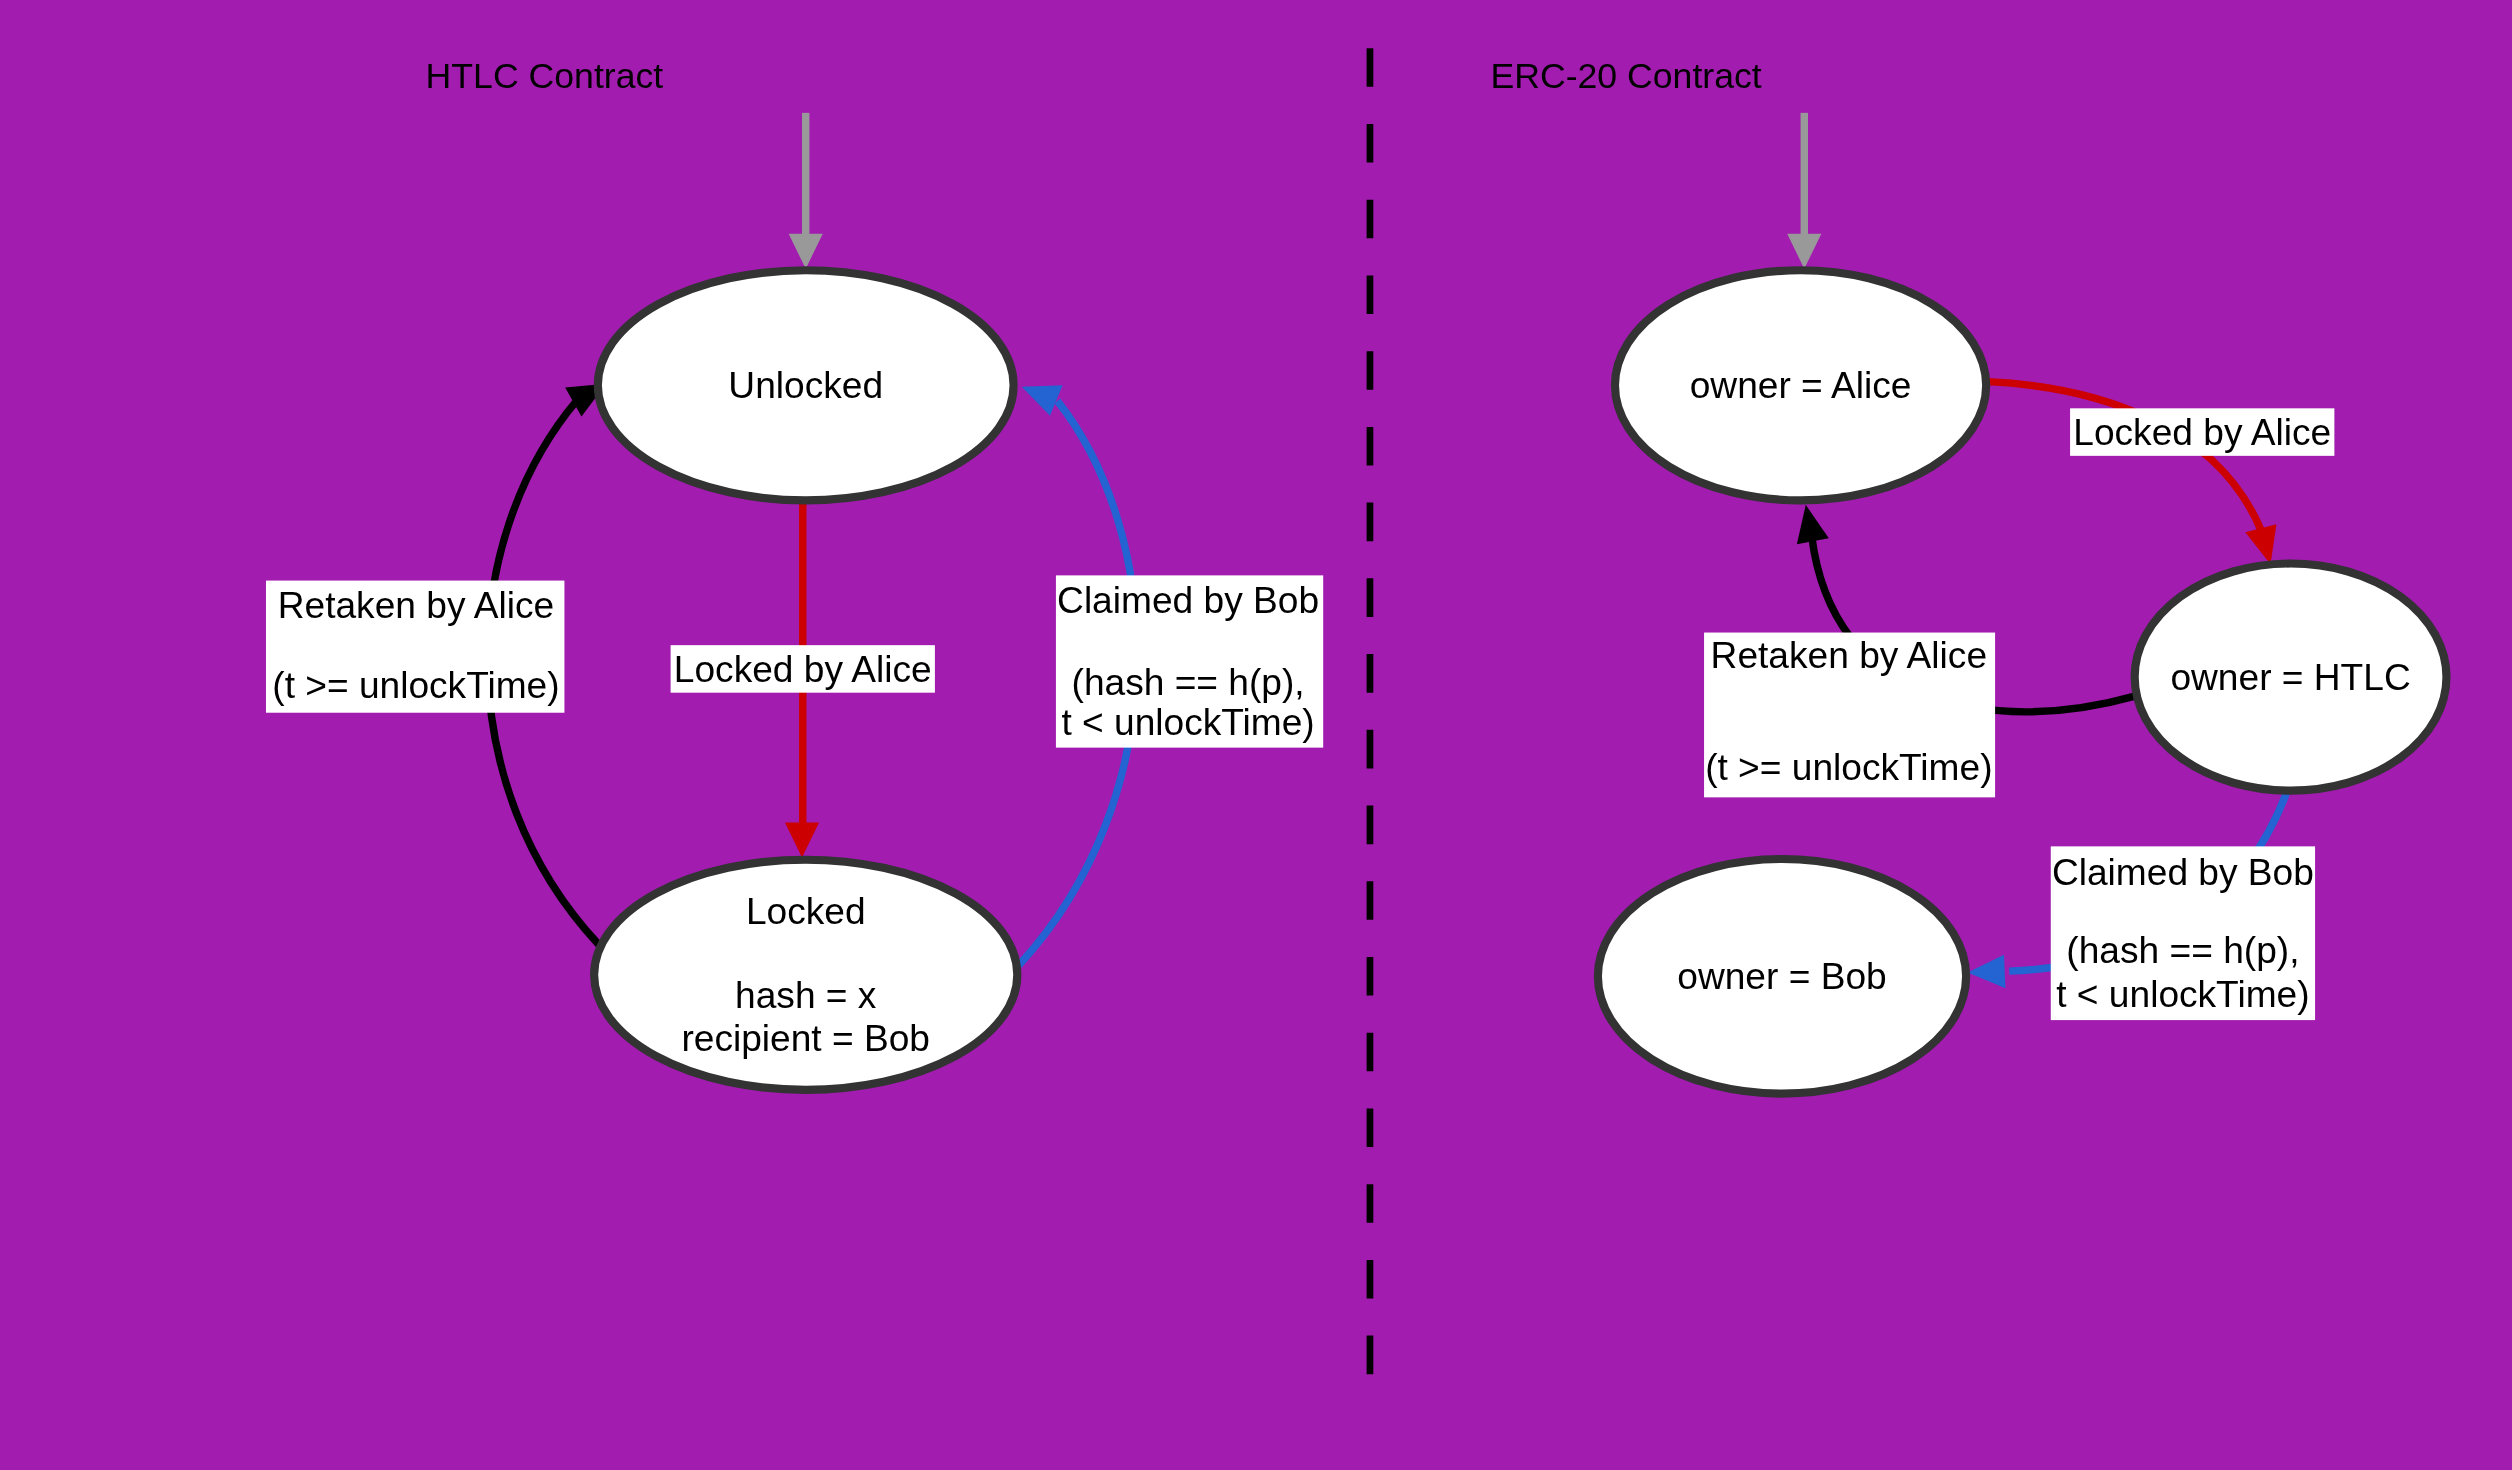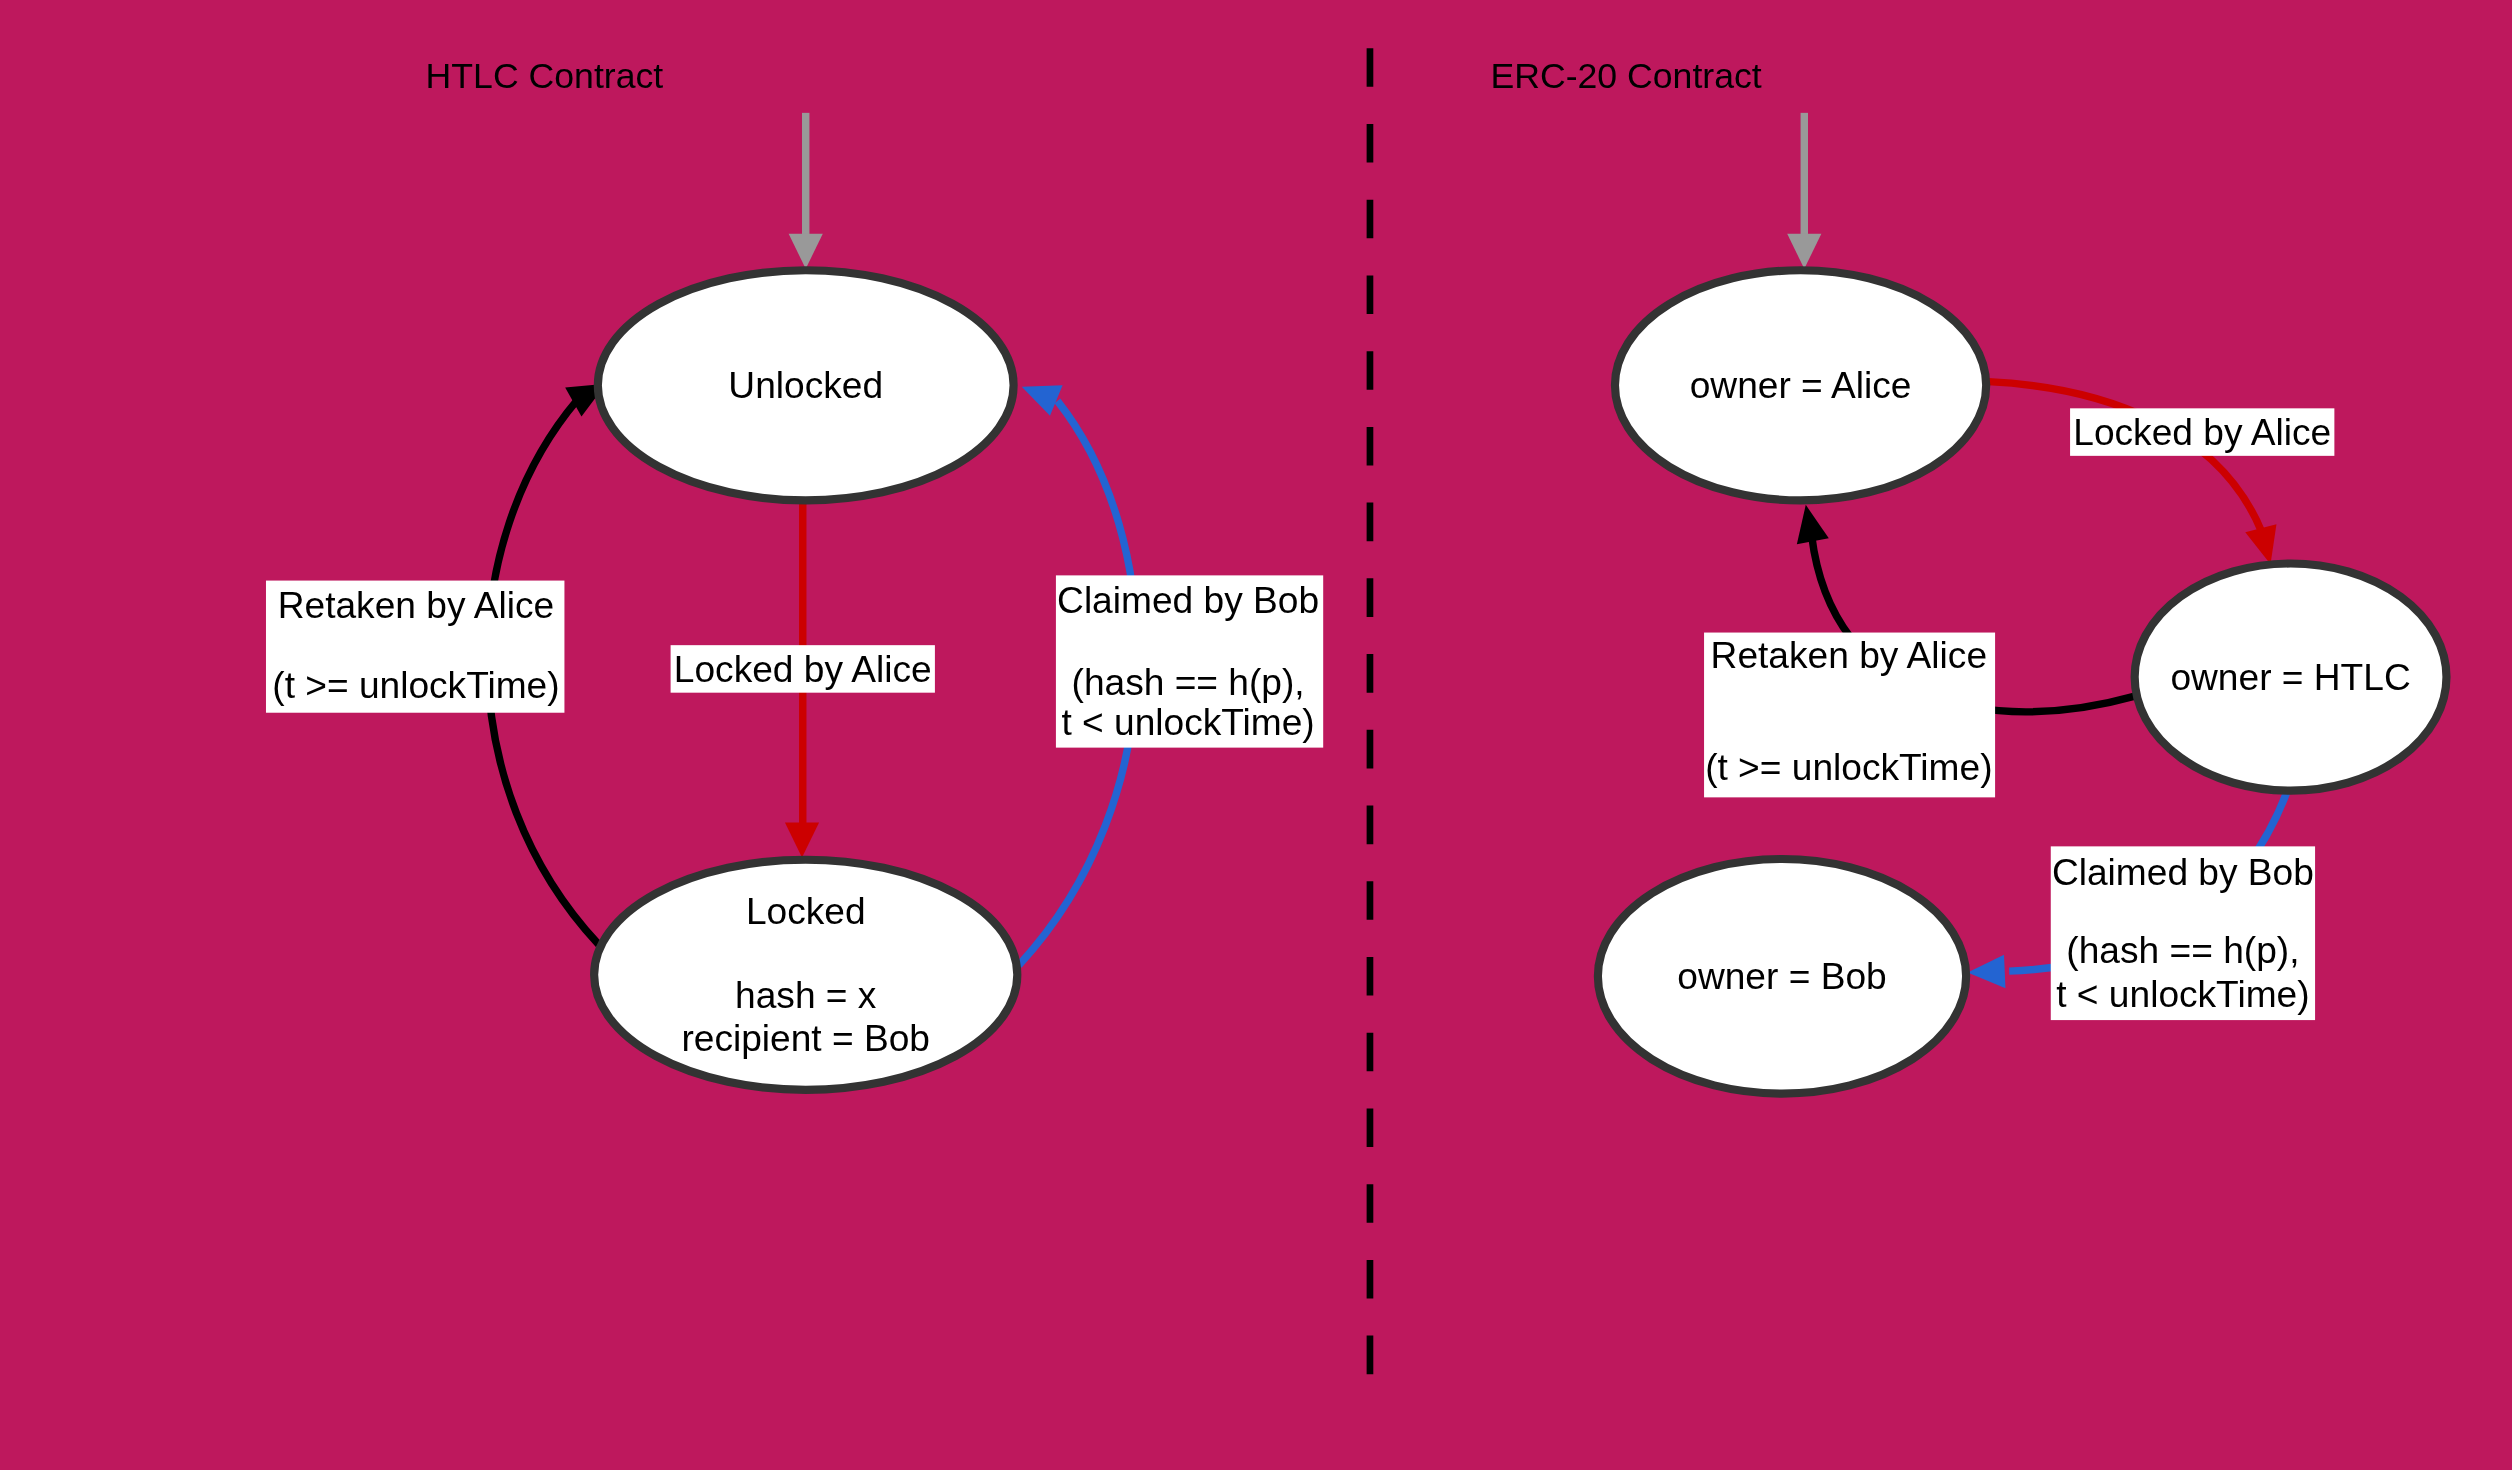--- a/index.html
+++ b/index.html
@@ -3,21 +3,21 @@
 <meta charset="utf-8">
 <style>
   html, body {
     margin: 0;
     padding: 0;
     background: #ffffff;
   }
   .canvas-wrap {
     width: 2512px;
     height: 1470px;
-    background: #be185d;
+    background: #a21caf;
   }
   svg {
     display: block;
     font-family: "Liberation Sans", "DejaVu Sans", sans-serif;
   }
   text {
     fill: #000000;
     font-size: 50px;
     text-anchor: middle;
   }

